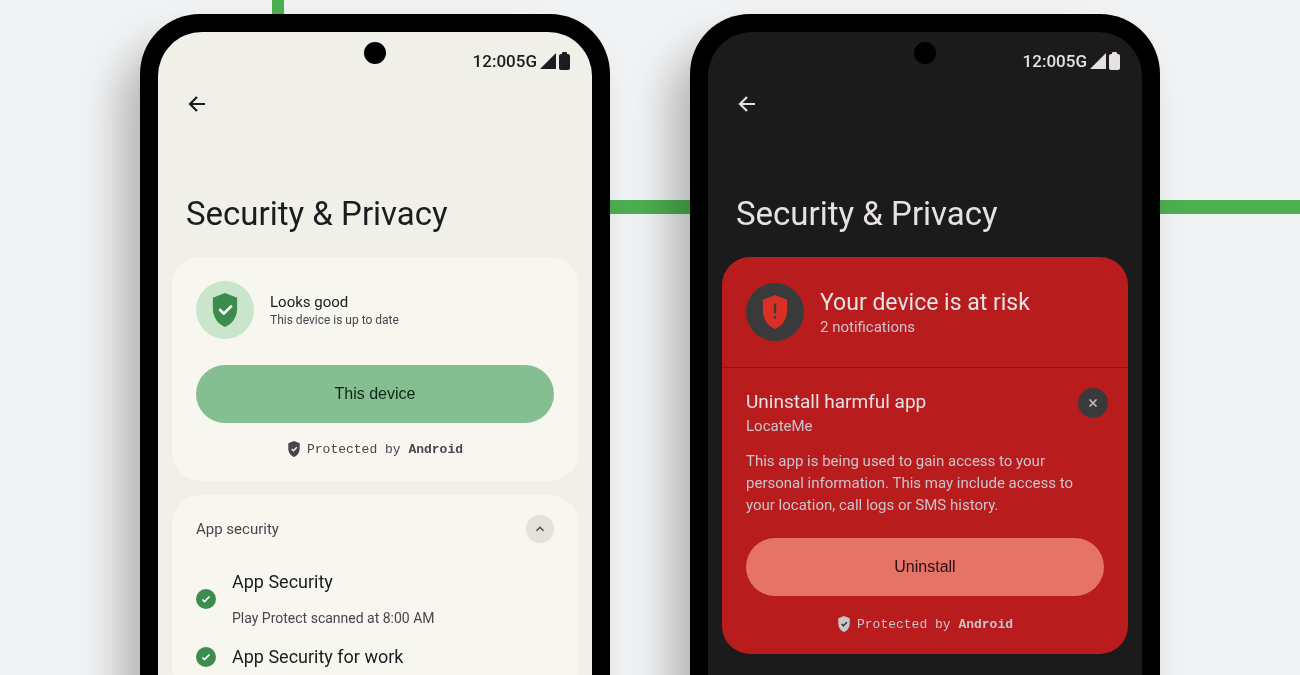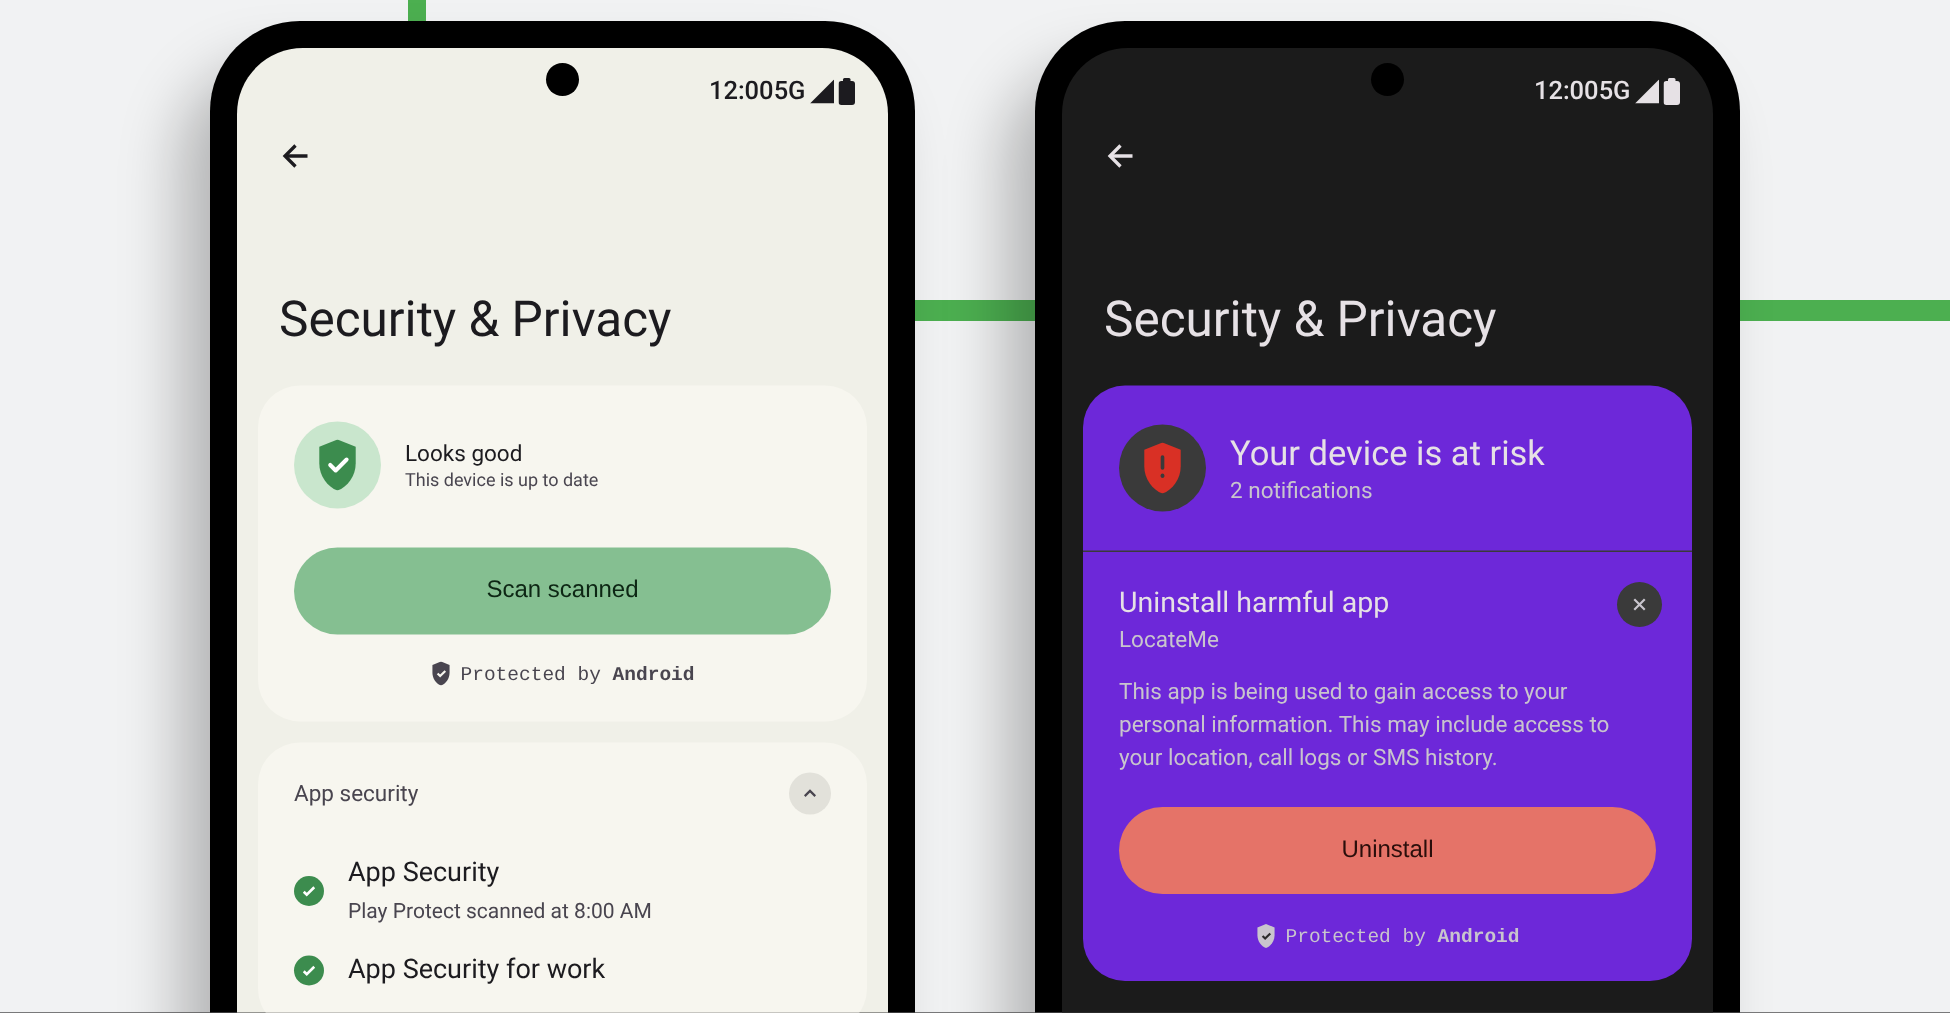--- a/index.html
+++ b/index.html
@@ -146,26 +146,26 @@
     padding: 10px 0;
     cursor: pointer;
   }
   .check-dot {
     width: 20px; height: 20px; border-radius: 50%;
     background: #3c8c4e;
     display: flex; align-items: center; justify-content: center;
     flex-shrink: 0;
   }
   .item-title { font-size: 18px; }
-  .item-sub { font-size: 14px; color: #49454f; margin-top: 8px; }
+  .item-sub { font-size: 14px; color: #49454f; margin-top: 18px; }
 
   
   .card-d {
     margin: 0 14px;
-    background: #6d28d9;
+    background: #b91c1c;
     border-radius: 28px;
     overflow: hidden;
   }
   .risk-head {
     display: flex; align-items: center; gap: 16px;
     padding: 26px 24px;
     border-bottom: 1px solid #3a3a3a;
   }
   .shield-warn {
     width: 58px; height: 58px; border-radius: 50%;
@@ -239,21 +239,21 @@
             <svg width="30" height="34" viewBox="0 0 24 28">
                 <path d="M12 0 L22 4 V13 C22 20 17.5 26 12 28 C6.5 26 2 20 2 13 V4 Z" fill="#3c8c4e"></path>
                 <path d="M8 14 l3 3 l6 -6" stroke="#fff" stroke-width="2.2" fill="none" stroke-linecap="round" stroke-linejoin="round"></path>
               </svg>
           </div>
           <div>
             <div class="status-title">Looks good</div>
             <div class="status-sub">This device is up to date</div>
           </div>
         </div>
-        <button class="scan-btn">Scan scanned</button>
+        <button class="scan-btn">This device</button>
         <div class="protected">
           <svg width="14" height="16" viewBox="0 0 24 28">
               <path d="M12 0 L22 4 V13 C22 20 17.5 26 12 28 C6.5 26 2 20 2 13 V4 Z" fill="#49454f"></path>
               <path d="M8 14 l3 3 l6 -6" stroke="#f7f6ef" stroke-width="2.5" fill="none"></path>
             </svg>
           <span><span>Protected by </span><b>Android</b></span>
         </div>
       </div>
 
       <div class="section-l">

